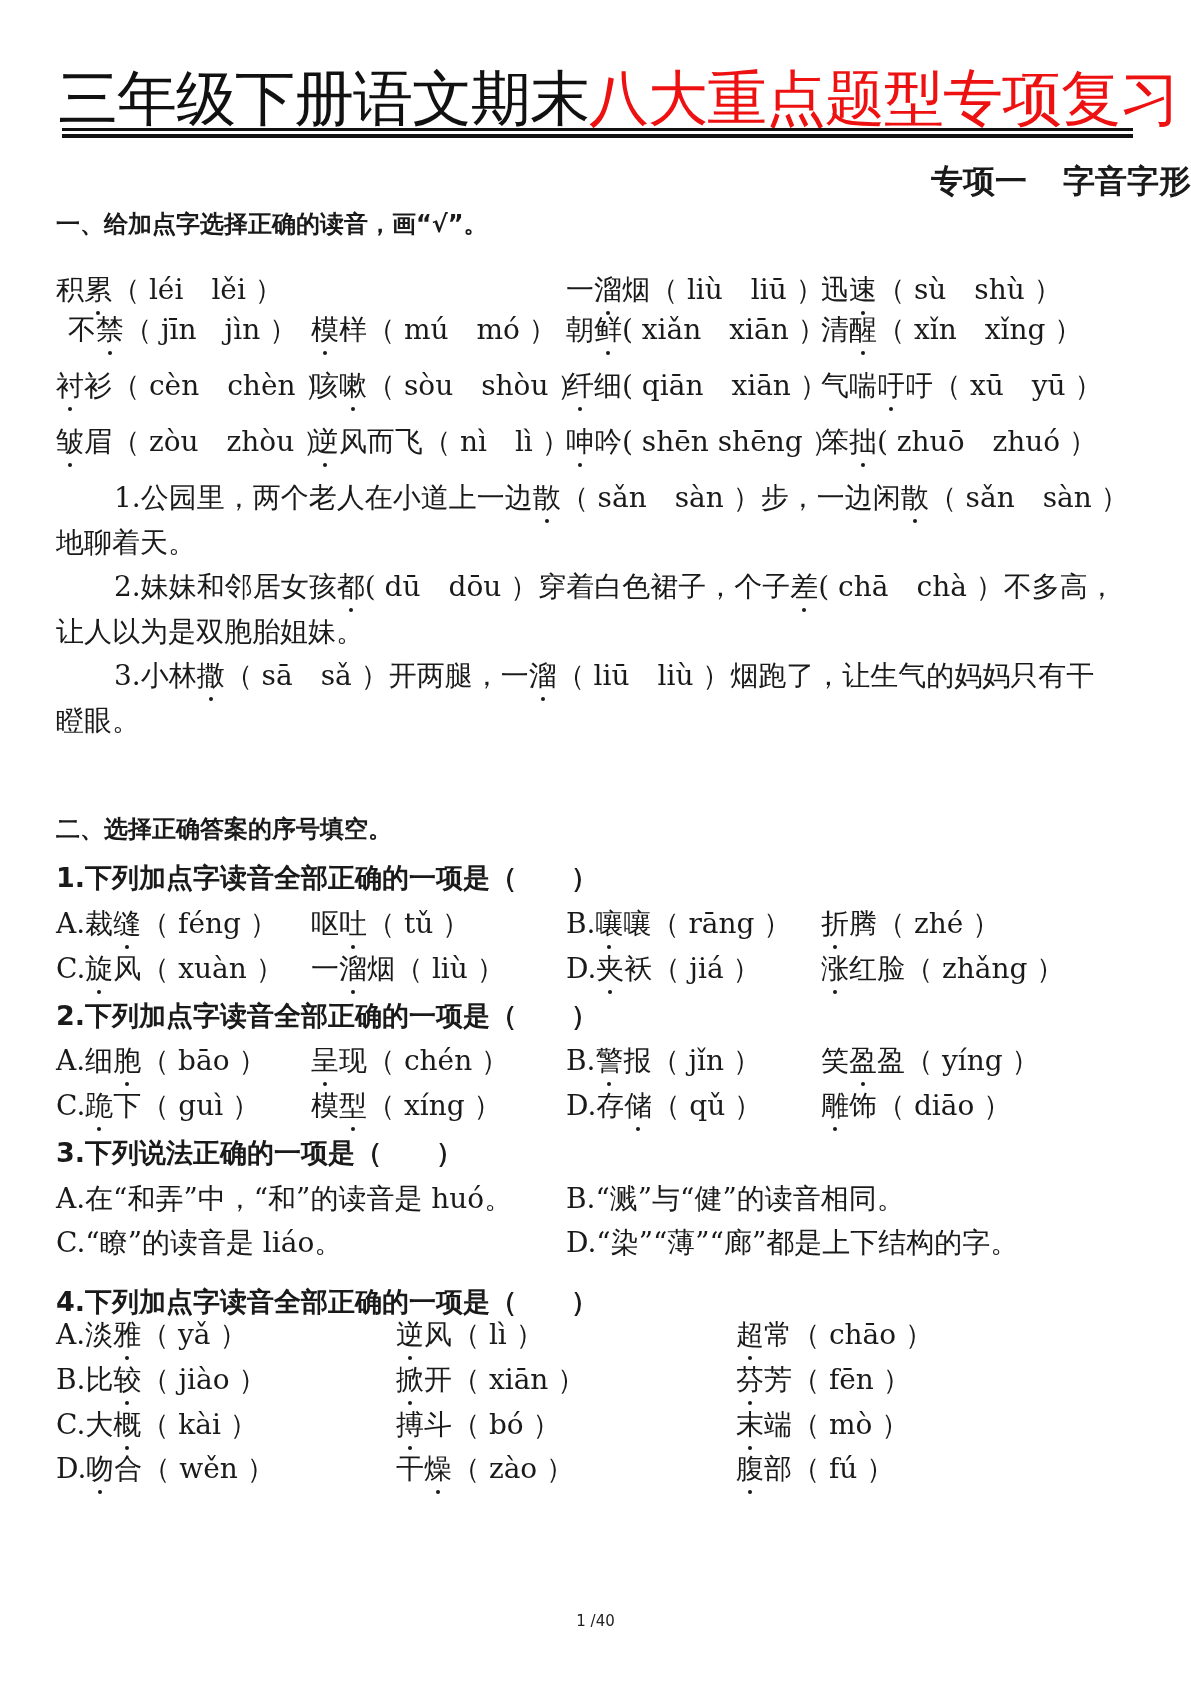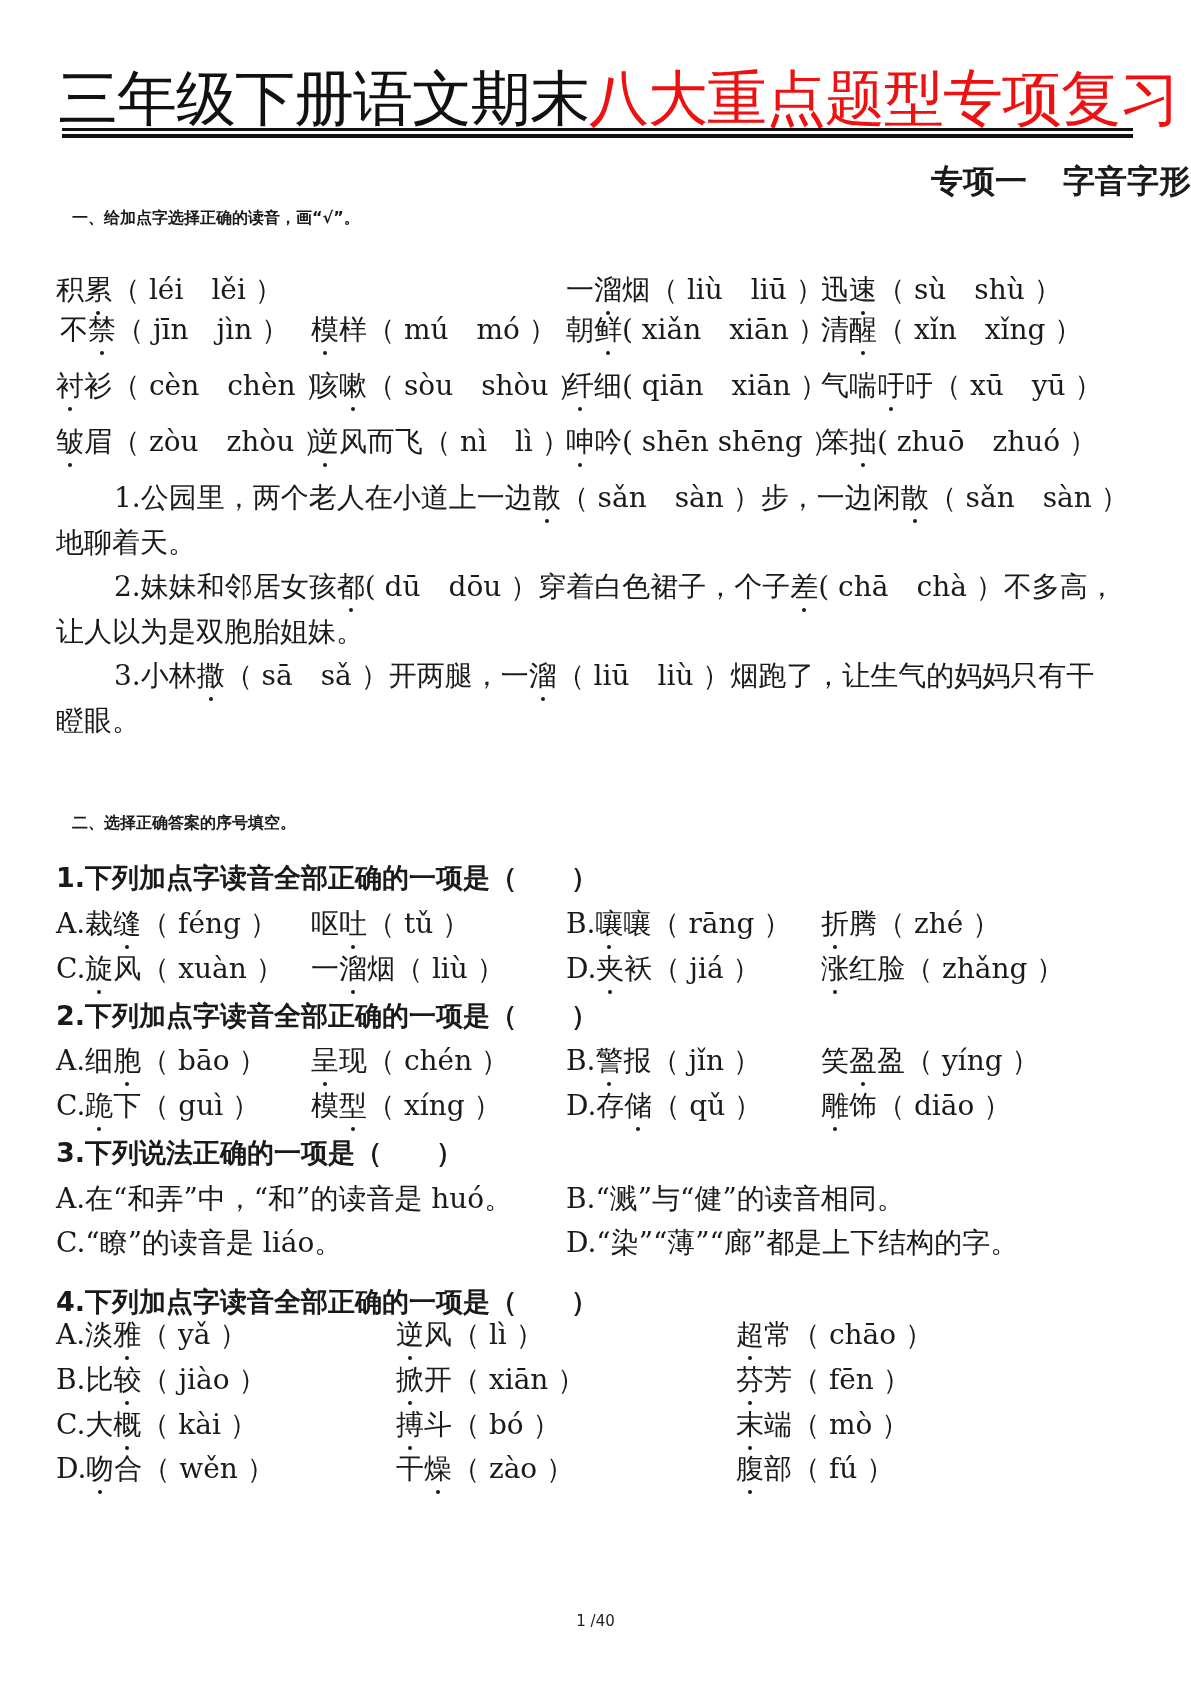--- a/index.html
+++ b/index.html
@@ -9,22 +9,22 @@
            font-family: "DejaVu Sans", "Liberation Sans", sans-serif;
            font-size: 60px; line-height: 72px; white-space: nowrap; letter-spacing: -1px; text-align: center; }
   .title .black { color: #111111; }
   .title .red { color: #ee1111; }
   .rule1 { position: absolute; left: 62px; top: 128px; width: 1071px; height: 3px; background: #111; }
   .rule2 { position: absolute; left: 62px; top: 134px; width: 1071px; height: 4px; background: #111; }
   .subtitle { position: absolute; left: 0; top: 160px; width: 1191px; text-align: right;
               font-family: "DejaVu Sans", "Liberation Sans", sans-serif; font-weight: bold;
               font-size: 32px; letter-spacing: 0px; }
   .subtitle span + span { margin-left: 36px; }
-  .h { position: absolute; left: 72px; font-family: "DejaVu Sans", "Liberation Sans", sans-serif;
-       font-weight: bold; font-size: 16px; white-space: nowrap; }
+  .h { position: absolute; left: 56px; font-family: "DejaVu Sans", "Liberation Sans", sans-serif;
+       font-weight: bold; font-size: 24px; white-space: nowrap; }
   .q { position: absolute; left: 56px; font-family: "DejaVu Sans", "Liberation Sans", sans-serif;
        font-weight: bold; font-size: 27px; white-space: nowrap; }
   .row { position: absolute; left: 56px; font-size: 28px; white-space: nowrap; height: 40px; }
   .cell { position: absolute; top: 0; white-space: nowrap; }
   .dot { position: relative; display: inline-block; }
   .dot::after { content: ""; position: absolute; left: 50%; bottom: -6px; width: 4px; height: 4px;
                 margin-left: -2px; border-radius: 50%; background: #1a1a1a; }
   .para { position: absolute; left: 56px; width: 1080px; font-size: 28px; white-space: nowrap; }
   .indent { padding-left: 58px; }
   .footer { position: absolute; left: 0; top: 1612px; width: 1191px; text-align: center;
@@ -45,21 +45,21 @@
 
 <div class="h" style="top:208px">一、给加点字选择正确的读音，画“√”。</div>
 
 <div id="s1rows">
     <div class="row" style="top: 271px; width: 1100px;">
       <span class="cell" style="left: 0px;"><span>积</span><span class="dot">累</span><span>（ léi　lěi ）</span></span>
       <span class="cell" style="left: 510px;"><span>一</span><span class="dot">溜</span><span>烟</span><span>（ liù　liū ）</span></span>
       <span class="cell" style="left: 765px;"><span>迅</span><span class="dot">速</span><span>（ sù　shù ）</span></span>
     </div>
     <div class="row" style="top: 311px; width: 1100px;">
-      <span class="cell" style="left: 4px;"><span>不</span><span class="dot">禁</span><span>（ jīn　jìn ）</span></span>
+      <span class="cell" style="left: 12px;"><span>不</span><span class="dot">禁</span><span>（ jīn　jìn ）</span></span>
       <span class="cell" style="left: 255px;"><span class="dot">模</span><span>样</span><span>（ mú　mó ）</span></span>
       <span class="cell" style="left: 510px;"><span>朝</span><span class="dot">鲜</span><span>( xiǎn　xiān ）</span></span>
       <span class="cell" style="left: 765px;"><span>清</span><span class="dot">醒</span><span>（ xǐn　xǐng ）</span></span>
     </div>
     <div class="row" style="top: 367px; width: 1100px;">
       <span class="cell" style="left: 0px;"><span class="dot">衬</span><span>衫</span><span>（ cèn　chèn ）</span></span>
       <span class="cell" style="left: 255px;"><span>咳</span><span class="dot">嗽</span><span>（ sòu　shòu ）</span></span>
       <span class="cell" style="left: 510px;"><span class="dot">纤</span><span>细</span><span>( qiān　xiān ）</span></span>
       <span class="cell" style="left: 765px;"><span>气喘</span><span class="dot">吁</span><span>吁</span><span>（ xū　yū ）</span></span>
     </div>

